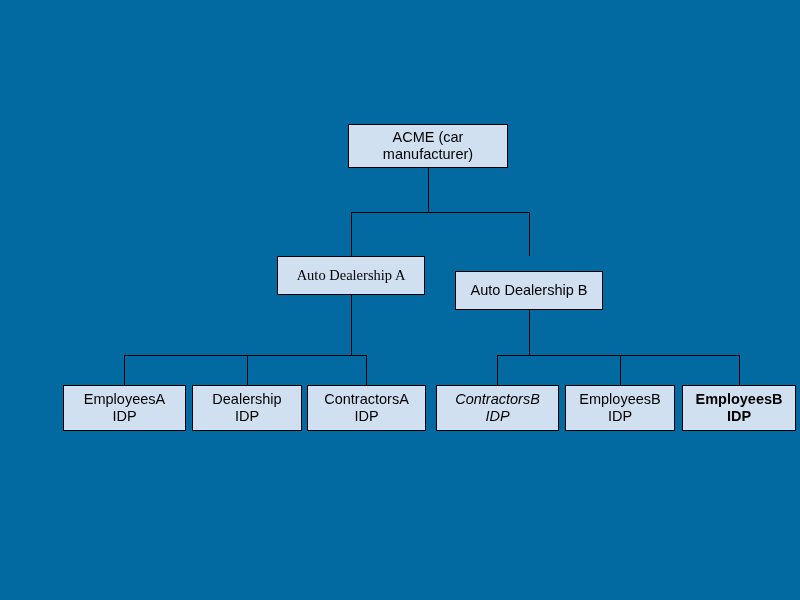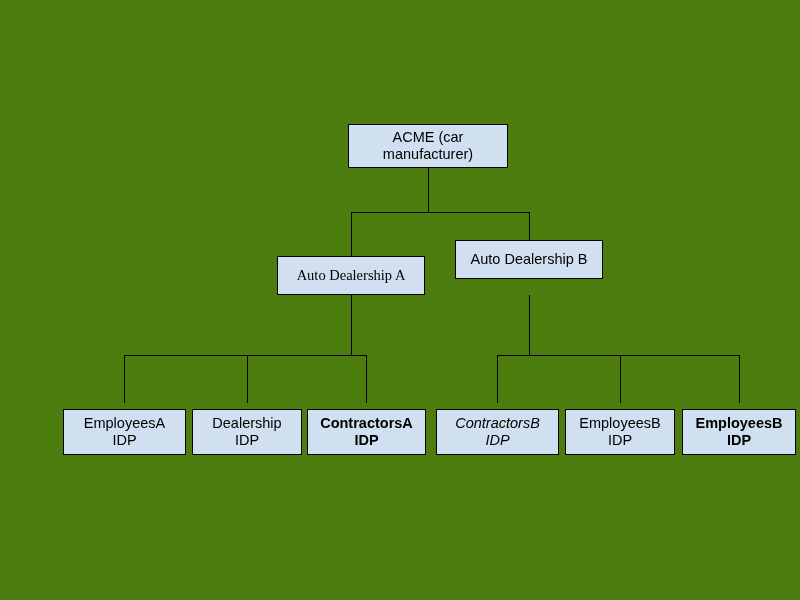--- a/index.html
+++ b/index.html
@@ -11,21 +11,21 @@
   body {
     width: 800px;
     height: 600px;
     overflow: hidden;
     font-family: "Liberation Sans", sans-serif;
   }
   #diagram {
     position: relative;
     width: 800px;
     height: 600px;
-    background: #4d7c0f;
+    background: #0369a1;
   }
   .node {
     position: absolute;
     box-sizing: border-box;
     background: #d0e0f0;
     border: 1px solid #000000;
     color: #000000;
     display: flex;
     align-items: center;
     justify-content: center;
@@ -47,32 +47,32 @@
   
   .node-mid-a {
     left: 277px;
     top: 256px;
     width: 148px;
     height: 39px;
     font-family: Liberation Serif, serif;
   }
   .node-mid-b {
     left: 455px;
-    top: 240px;
+    top: 271px;
     width: 148px;
     height: 39px;
   }
   
   .node-leaf {
-    top: 409px;
+    top: 385px;
     height: 46px;
   }
   .leaf-0 { left: 63px;  width: 123px; }
   .leaf-1 { left: 192px; width: 110px; }
-  .leaf-2 { left: 307px; width: 119px; font-weight: bold; }
+  .leaf-2 { left: 307px; width: 119px; }
   .leaf-3 { left: 436px; width: 123px; font-style: italic; }
   .leaf-4 { left: 565px; width: 110px; }
   .leaf-5 { left: 682px; width: 114px; font-weight: bold; }
 
   
   .edge {
     position: absolute;
     background: #000000;
   }
   .edge-v { width: 1px; }

